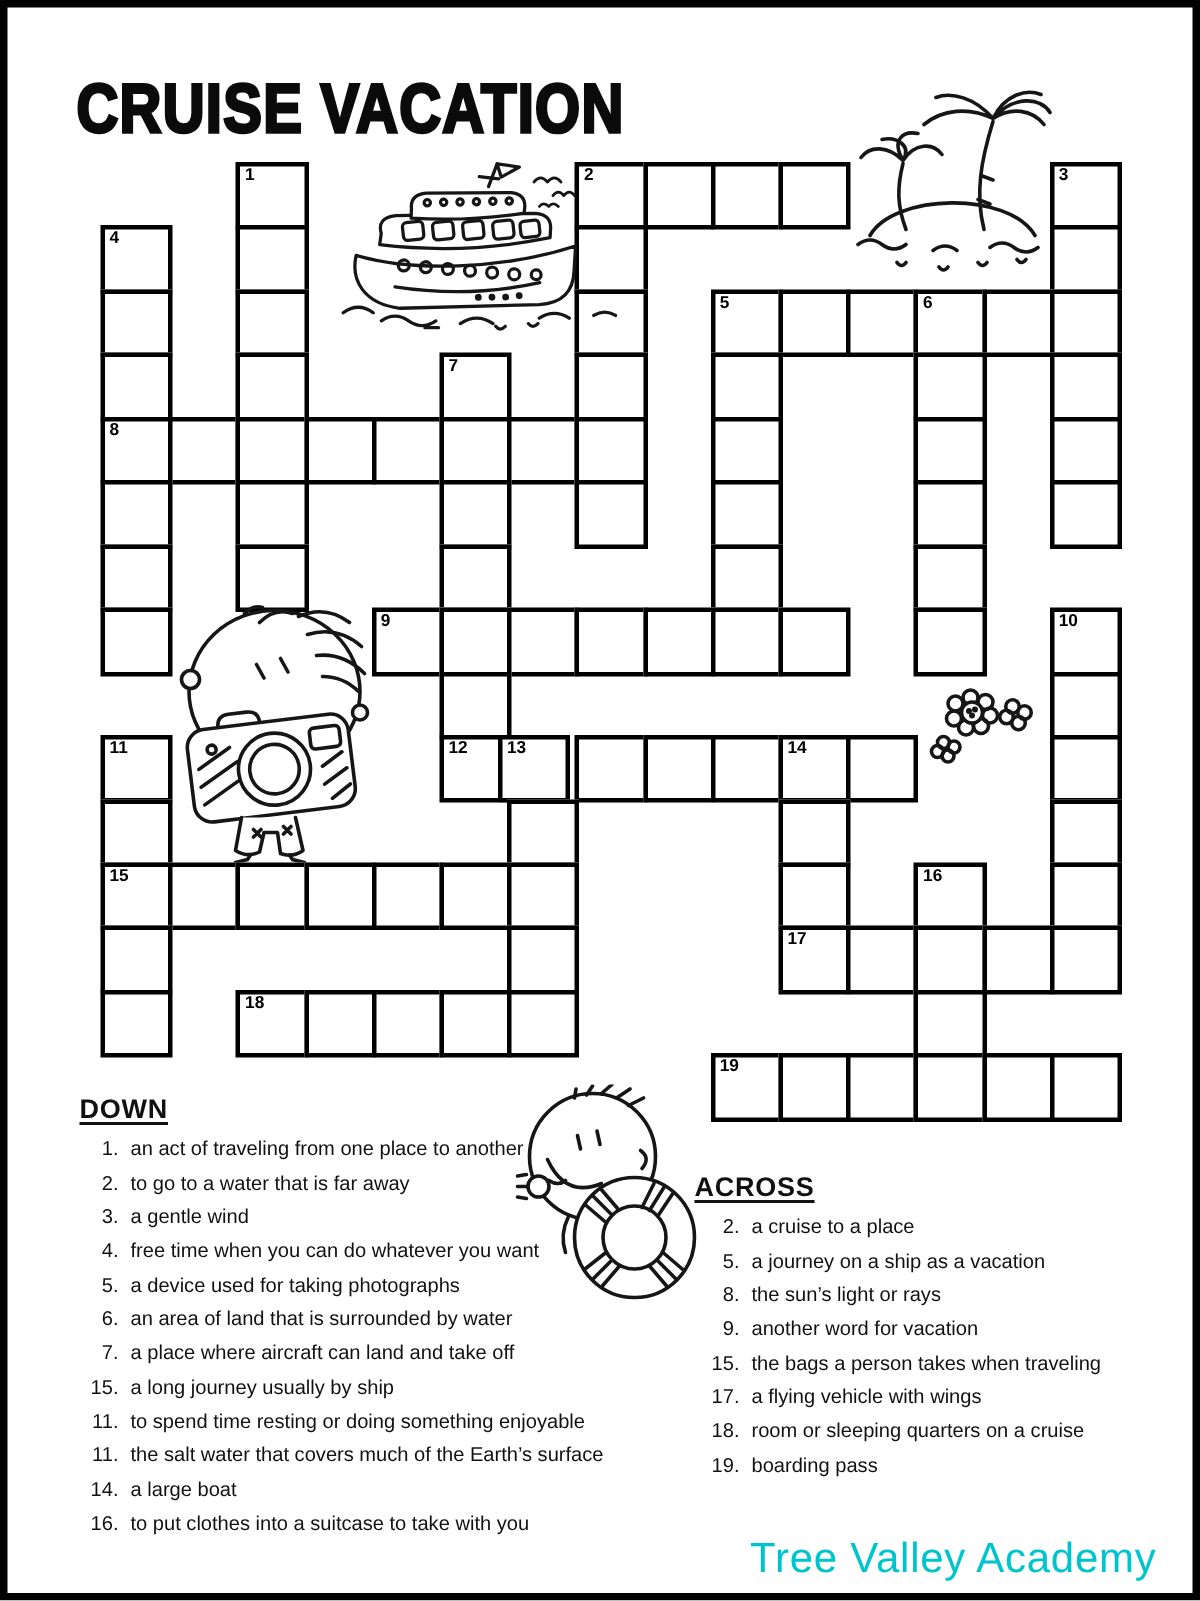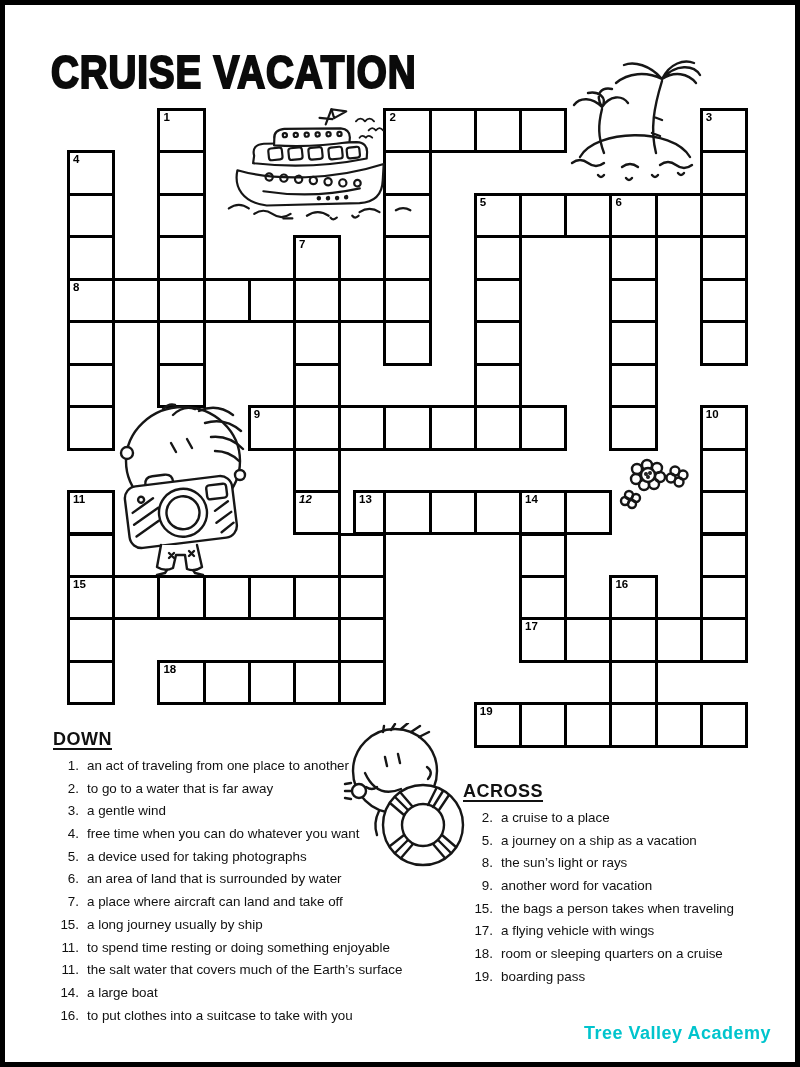--- a/index.html
+++ b/index.html
@@ -16,21 +16,21 @@
   .clues{position:absolute;z-index:3;}
   .clues h2{margin:0 0 9px 0;font-size:18px;font-weight:bold;letter-spacing:.5px;
             text-decoration:underline;text-decoration-thickness:2px;text-underline-offset:3px;}
   .clues ol{list-style:none;margin:0;padding:0;}
   .clues li{display:flex;align-items:baseline;margin:0 0 8.7px 0;font-size:13.4px;line-height:14px;}
   .numcol{flex:none;text-align:right;margin-right:8px;}
   #down-clues{left:48px;top:724px;width:402px;}
   #down-clues .numcol{width:26px;}
   #across-clues{left:458px;top:776px;width:338px;}
   #across-clues .numcol{width:30px;}
-  .brand{position:absolute;right:24px;top:1018px;font-size:18px;font-weight:bold;
+  .brand{position:absolute;right:24px;top:1018px;font-size:28px;font-weight:normal;
          letter-spacing:.5px;color:#00c4cd;z-index:3;}
   svg.line{stroke:#161616;fill:none;stroke-width:2.4;stroke-linecap:round;stroke-linejoin:round;}
 </style>
 </head>
 <body>
 
 <div class="page">
 
   <div class="title">CRUISE VACATION</div>
 
@@ -112,24 +112,24 @@
       <div class="cell" style="left: 452px; top: 297.15px;"></div>
       <div class="cell" style="left: 542.4px; top: 297.15px;"></div>
       <div class="cell" style="left: 632.8px; top: 297.15px;">
         <span class="cnum">10</span>
       </div>
       <div class="cell" style="left: 226px; top: 339.6px;"></div>
       <div class="cell" style="left: 632.8px; top: 339.6px;"></div>
       <div class="cell" style="left: 0px; top: 382.05px;">
         <span class="cnum">11</span>
       </div>
-      <div class="cell" style="left: 226px; top: 382.05px; font-style: italic;">
+      <div class="cell" style="left: 226px; top: 382.05px;">
         <span class="cnum">12</span>
       </div>
-      <div class="cell" style="left: 286px; top: 382.05px; padding-left: 39px;">
+      <div class="cell" style="left: 265px; top: 382.05px; padding-left: 39px;">
         <span class="cnum">13</span>
       </div>
       <div class="cell" style="left: 316.4px; top: 382.05px;"></div>
       <div class="cell" style="left: 361.6px; top: 382.05px;"></div>
       <div class="cell" style="left: 406.8px; top: 382.05px;"></div>
       <div class="cell" style="left: 452px; top: 382.05px;">
         <span class="cnum">14</span>
       </div>
       <div class="cell" style="left: 497.2px; top: 382.05px;"></div>
       <div class="cell" style="left: 632.8px; top: 382.05px;"></div>

